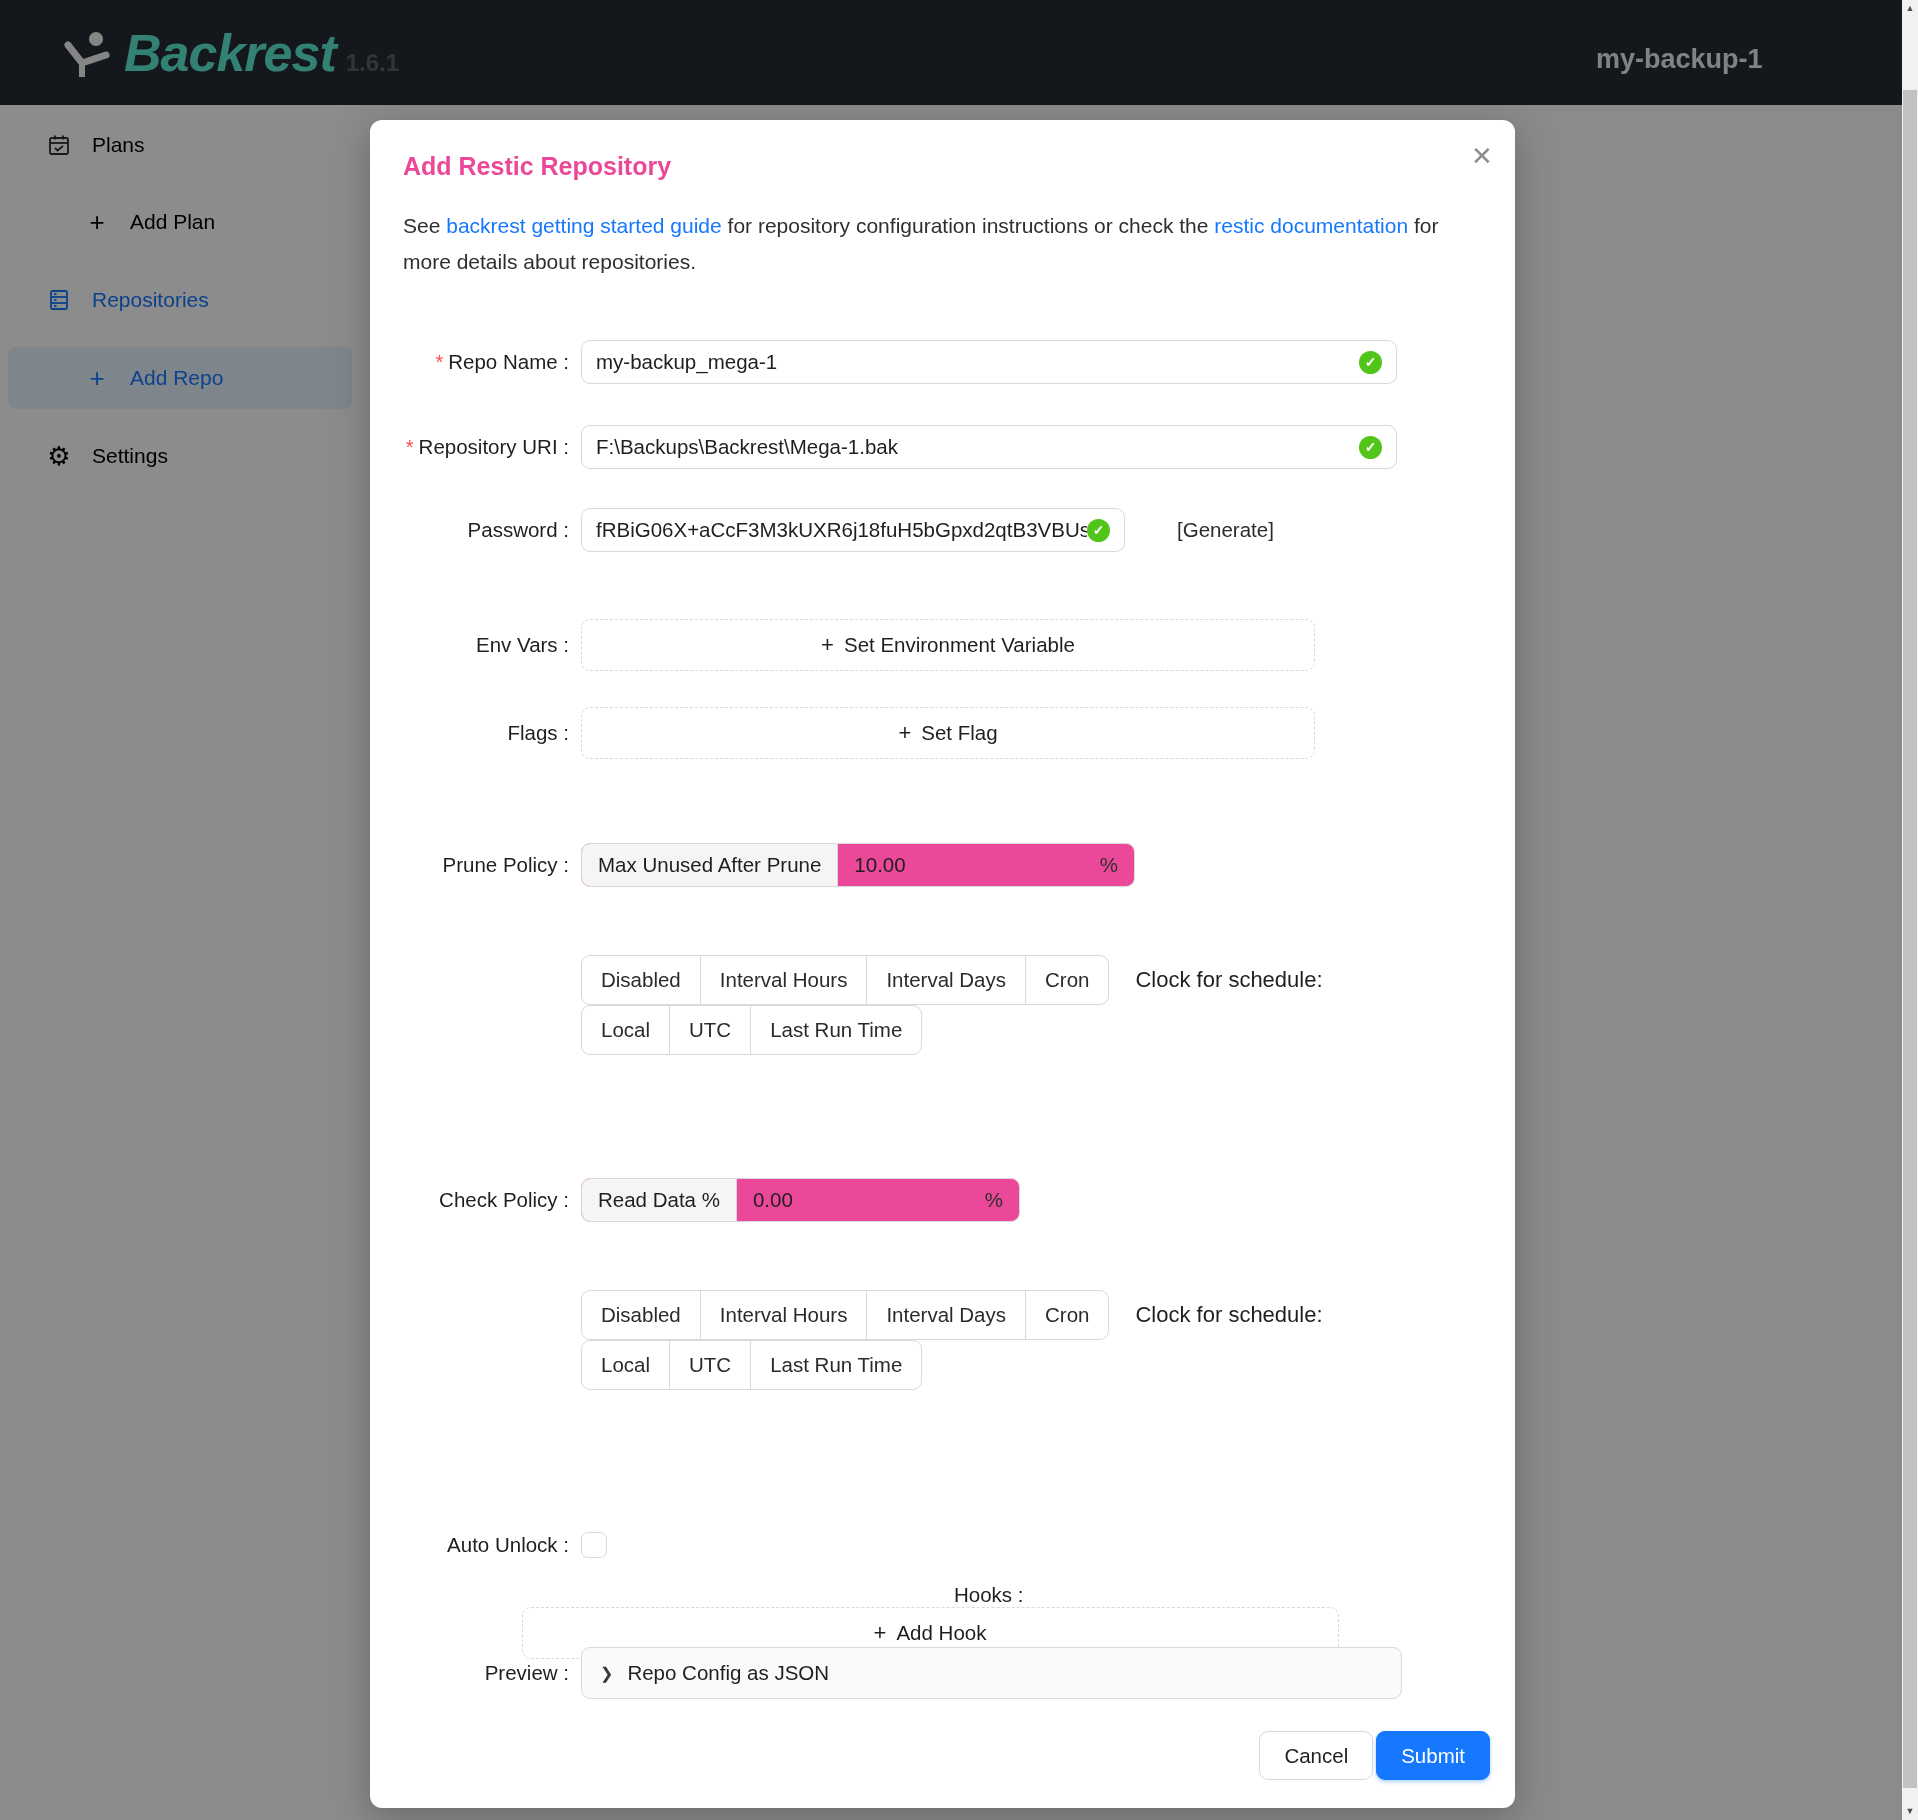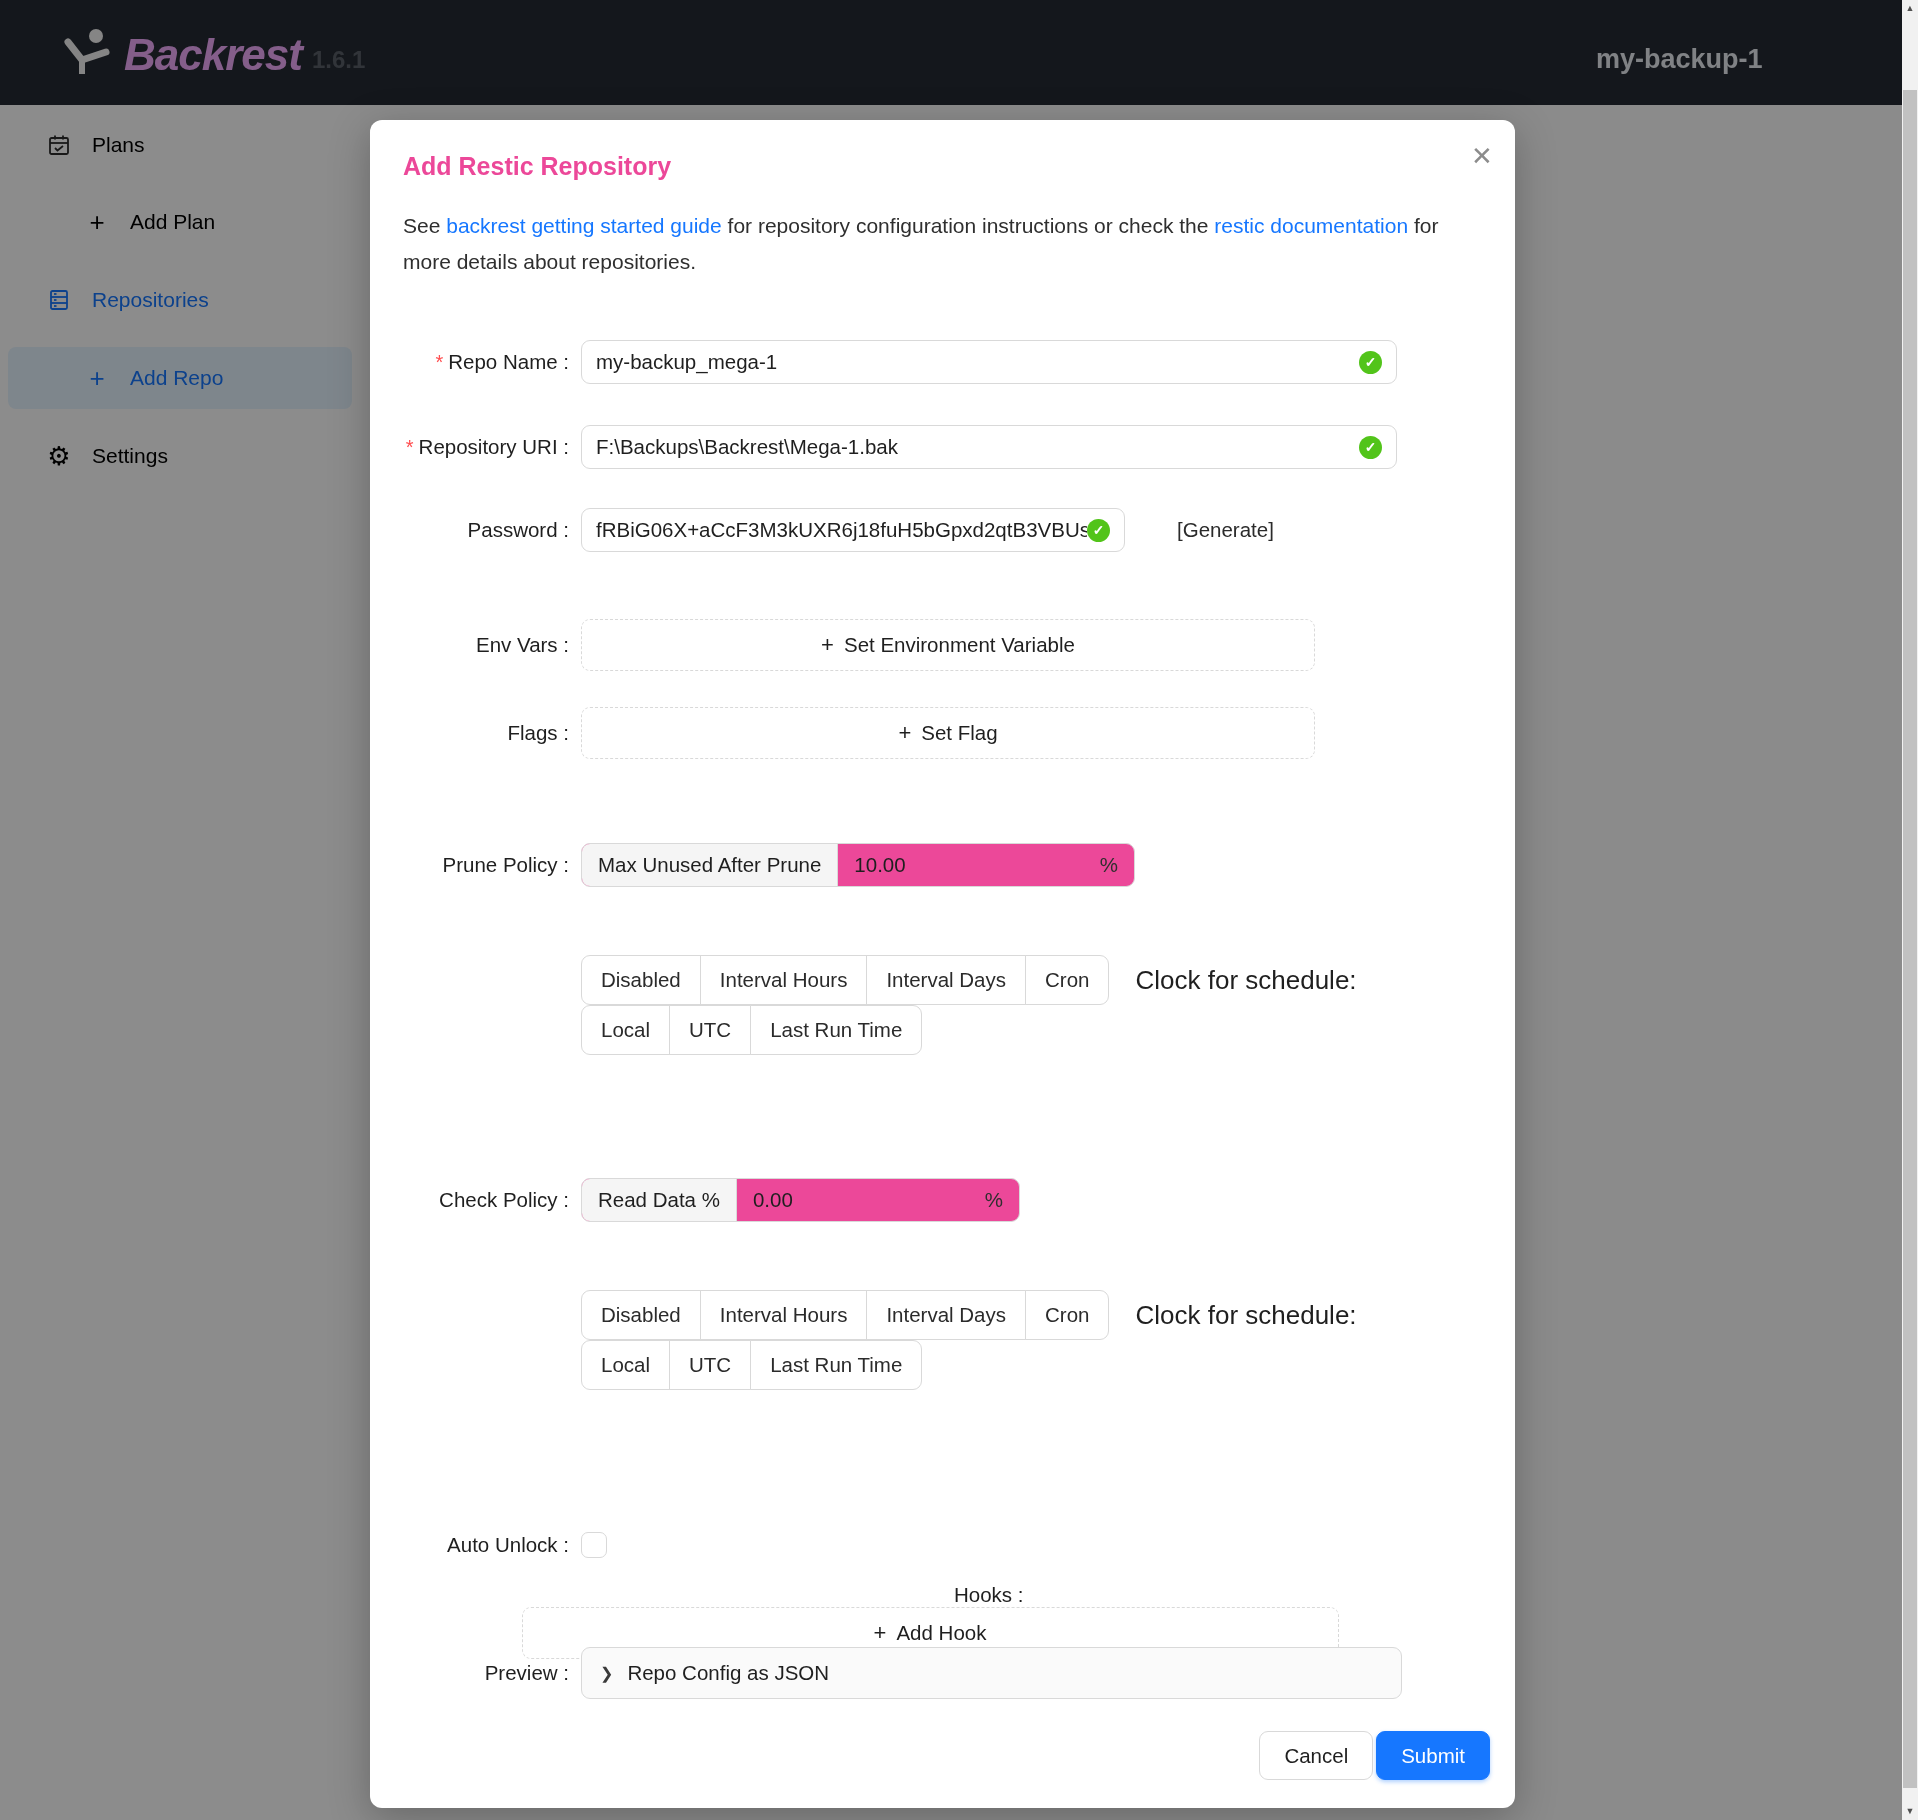--- a/index.html
+++ b/index.html
@@ -6,21 +6,21 @@
   html,body { width:1918px; height:1820px; overflow:hidden; background:#fff;
               font-family:"Liberation Sans", sans-serif; }
   .stage { position:relative; width:1918px; height:1820px; }
 
   
   .app { position:absolute; left:0; top:0; width:1902px; height:1820px; background:#fff; }
   .topbar { position:absolute; left:0; top:0; width:1902px; height:105px; background:#262b33;
             display:flex; align-items:center; }
   .brand-wrap { display:flex; align-items:flex-end; margin-left:62px; gap:10px; }
   .brand-icon { width:52px; height:52px; margin-bottom:2px; }
-  .brand-text { color:#f0abfc; font-size:44px; font-weight:bold; font-style:italic; letter-spacing:-1px; }
+  .brand-text { color:#5eead4; font-size:52px; font-weight:bold; font-style:italic; letter-spacing:-1px; }
   .brand-ver { color:#5a6069; font-size:24px; font-weight:bold; margin-bottom:6px; }
   .context-title { position:absolute; left:1596px; top:44px; width:200px; color:#e9edf2;
                    font-size:27px; font-weight:bold; }
   .sidebar { position:absolute; left:0; top:105px; width:360px; height:1715px; background:#ffffff; }
   .side-item { position:absolute; left:8px; width:344px; height:62px; border-radius:8px;
                display:flex; align-items:center; font-size:21px; color:#000000; cursor:pointer; }
   .side-item .mi { width:26px; height:26px; margin-left:38px; margin-right:20px; flex:none;
                    display:flex; align-items:center; justify-content:center; }
   .side-item.child .mi { margin-left:76px; }
   .side-item.blue { color:#1677ff; }
@@ -70,21 +70,21 @@
   .cinput { display:flex; align-items:center; padding:0 16px; font-size:20.5px; color:#1f1f1f; }
   .cinput .val { flex:1 1 auto; }
   .suffix { flex:none; color:#2f2f2f; }
 
   .seg-group { display:inline-flex; }
   .seg { height:50px; line-height:48px; padding:0 19px; border:1px solid #d9d9d9;
          background:#fff; font-size:20.5px; color:#2b2b2b; margin-left:-1px; cursor:pointer;
          white-space:nowrap; }
   .seg:first-child { margin-left:0; border-radius:9px 0 0 9px; }
   .seg:last-child { border-radius:0 9px 9px 0; }
-  .clock-label { margin-left:26px; font-size:26px; color:#1f1f1f; align-self:flex-start;
+  .clock-label { margin-left:26px; font-size:22px; color:#1f1f1f; align-self:flex-start;
                  line-height:50px; }
 
   .checkbox { width:26px; height:26px; border:1px solid #d9d9d9; border-radius:7px;
               background:#fff; cursor:pointer; }
 
   .collapse { height:52px; background:#fafafa; border:1px solid #d9d9d9; border-radius:9px;
               display:flex; align-items:center; padding:0 18px; gap:14px; font-size:20.5px;
               color:#1f1f1f; cursor:pointer; }
   .collapse .chev { font-size:16px; color:#3a3a3a; }
 

